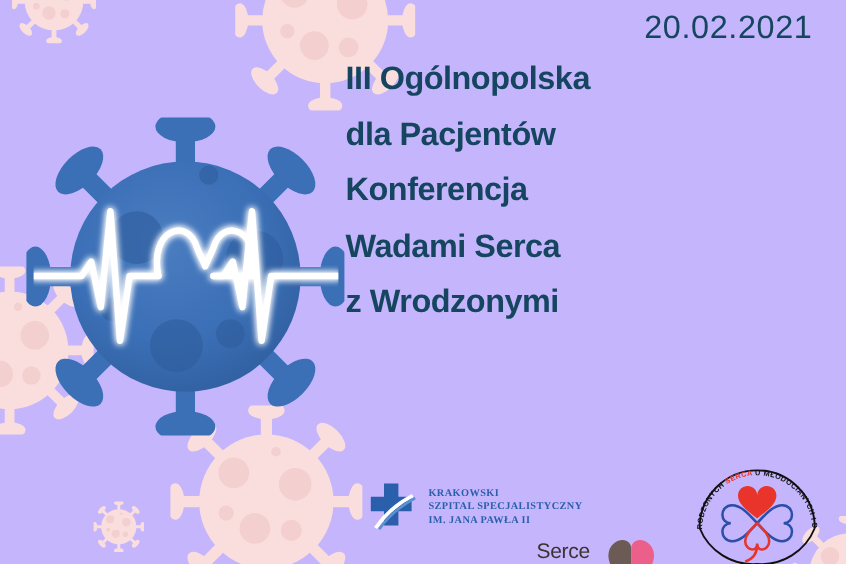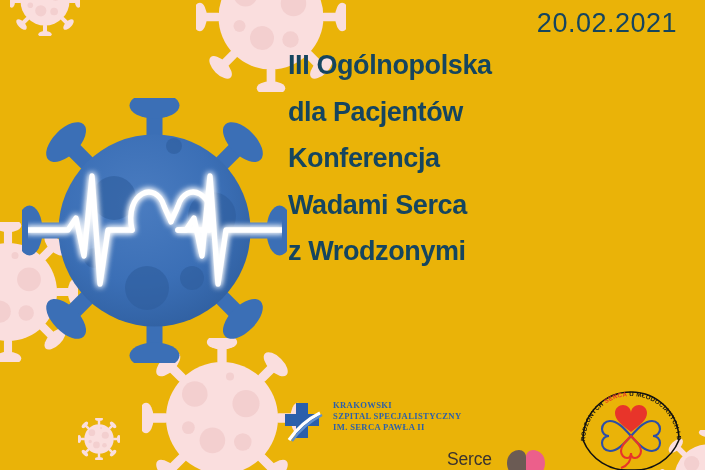--- a/index.html
+++ b/index.html
@@ -5,21 +5,21 @@
   html, body {
     margin: 0;
     padding: 0;
     background: #ffffff;
   }
   #poster {
     position: relative;
     width: 705px;
     height: 470px;
     overflow: hidden;
-    background: #eab308;
+    background: #c4b5fd;
     font-family: "Liberation Sans", sans-serif;
   }
 
   
   .bg-layer {
     position: absolute;
     inset: 0;
     overflow: hidden;
     pointer-events: none;
   }
@@ -70,21 +70,21 @@
   
   #logos {
     position: absolute;
     left: 0;
     top: 388px;
     width: 705px;
     height: 82px;
   }
   .logo { position: absolute; }
 
-  #logo-hospital { left: 280px; top: 12px; display: flex; }
+  #logo-hospital { left: 304px; top: 12px; display: flex; align-items: center; }
   #logo-hospital .mark { position: relative; width: 44px; height: 44px; flex: 0 0 44px; }
   #logo-hospital .txt {
     margin-left: 9px;
     color: #2a5fab;
     font-family: "Liberation Serif", serif;
     font-size: 8.6px;
     line-height: 11.2px;
     letter-spacing: 0.35px;
     font-weight: bold;
     white-space: nowrap;
@@ -472,21 +472,21 @@
       <div class="mark">
         <svg viewBox="0 0 44 44" width="44" height="44" aria-hidden="true">
           <path d="M16,3 H28 V14 H39 V26 H28 V38 H16 V26 H5 V14 H16 Z" fill="#2a5fab"></path>
           <path d="M9,40 C16,30 26,20 40,13" stroke="#ffffff" stroke-width="3.2" fill="none"></path>
           <path d="M12,41 C19,31 29,22 42,15" stroke="#5e8fd0" stroke-width="2.2" fill="none"></path>
         </svg>
       </div>
       <div class="txt">
         <div>KRAKOWSKI</div>
         <div>SZPITAL SPECJALISTYCZNY</div>
-        <div>IM. SERCA PAWŁA II</div>
+        <div>IM. JANA PAWŁA II</div>
       </div>
     </div>
 
     <div class="logo" id="logo-serce">
       <div class="txt">
         <div>Serce</div>
         <div>Rodzin</div>
       </div>
       <div class="heart">
         <svg viewBox="0 0 44 42" width="44" height="42" aria-hidden="true">

